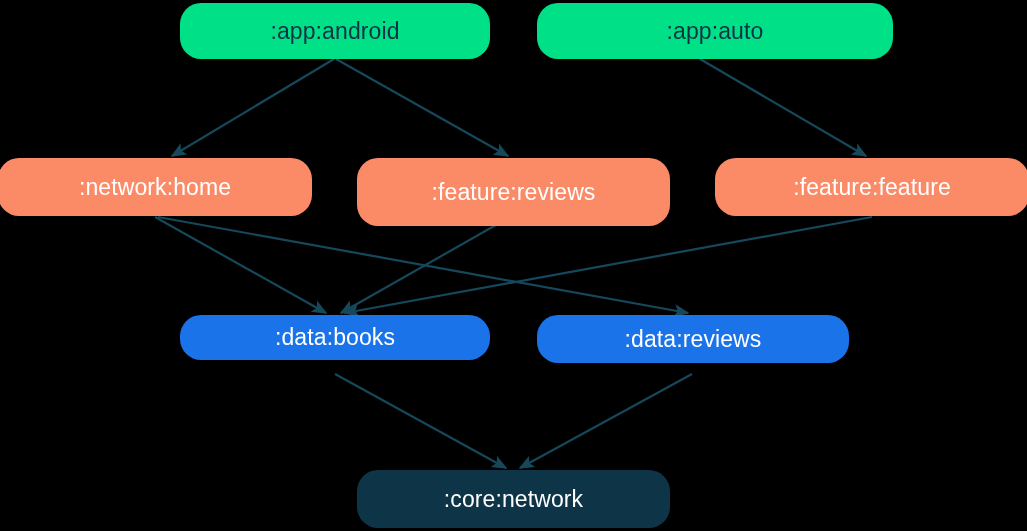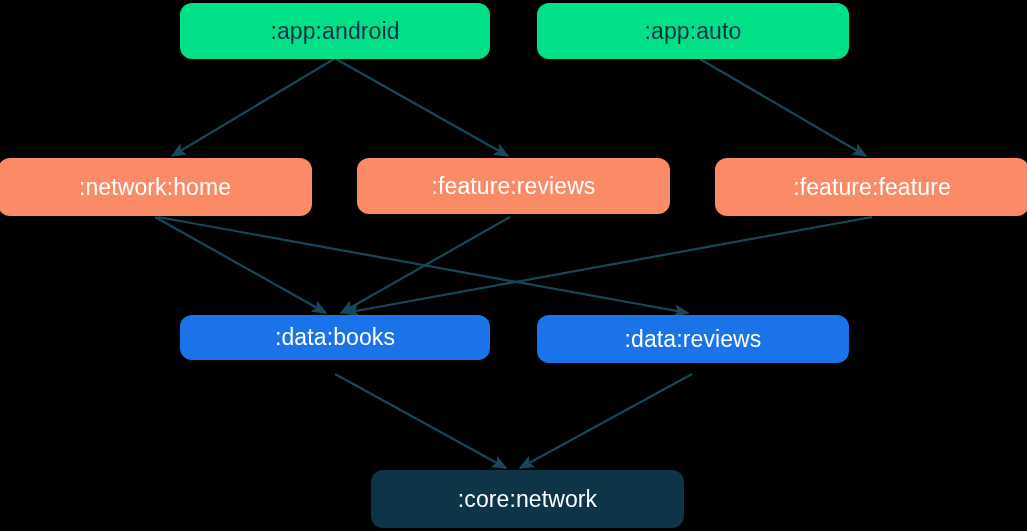--- a/index.html
+++ b/index.html
@@ -25,21 +25,21 @@
     width: 1027px;
     height: 531px;
     pointer-events: none;
   }
   .node {
     position: absolute;
     box-sizing: border-box;
     display: flex;
     align-items: center;
     justify-content: center;
-    border-radius: 12px;
+    border-radius: 21px;
     font-size: 23px;
     font-weight: 400;
     letter-spacing: 0.1px;
     white-space: nowrap;
     z-index: 2;
   }
   .node-app {
     background: #00e187;
     color: #0f3245;
   }
@@ -75,36 +75,36 @@
       <line x1="510" y1="217" x2="341" y2="313" stroke="#16485c" stroke-width="2.2" marker-end="url(#arrowhead)"></line>
       <line x1="872" y1="217" x2="345" y2="313" stroke="#16485c" stroke-width="2.2" marker-end="url(#arrowhead)"></line>
       <line x1="335" y1="374" x2="506" y2="468" stroke="#16485c" stroke-width="2.2" marker-end="url(#arrowhead)"></line>
       <line x1="692" y1="374" x2="520" y2="468" stroke="#16485c" stroke-width="2.2" marker-end="url(#arrowhead)"></line>
     </svg>
 
   <div id="node-layer">
       <div class="node node-app" style="left: 180px; top: 3px; width: 310px; height: 56px;">
         <span>:app:android</span>
       </div>
-      <div class="node node-app" style="left: 537px; top: 3px; width: 312px; height: 56px;">
+      <div class="node node-app" style="left: 537px; top: 3px; width: 356px; height: 56px;">
         <span>:app:auto</span>
       </div>
       <div class="node node-feature" style="left: -2px; top: 158px; width: 314px; height: 58px;">
         <span>:network:home</span>
       </div>
-      <div class="node node-feature" style="left: 357px; top: 158px; width: 313px; height: 56px;">
+      <div class="node node-feature" style="left: 357px; top: 158px; width: 313px; height: 68px;">
         <span>:feature:reviews</span>
       </div>
       <div class="node node-feature" style="left: 715px; top: 158px; width: 314px; height: 58px;">
         <span>:feature:feature</span>
       </div>
       <div class="node node-data" style="left: 180px; top: 315px; width: 310px; height: 45px;">
         <span>:data:books</span>
       </div>
       <div class="node node-data" style="left: 537px; top: 315px; width: 312px; height: 48px;">
         <span>:data:reviews</span>
       </div>
-      <div class="node node-core" style="left: 371px; top: 470px; width: 313px; height: 58px;">
+      <div class="node node-core" style="left: 357px; top: 470px; width: 313px; height: 58px;">
         <span>:core:network</span>
       </div>
     </div>
 
 </div>
 
 </body></html>

